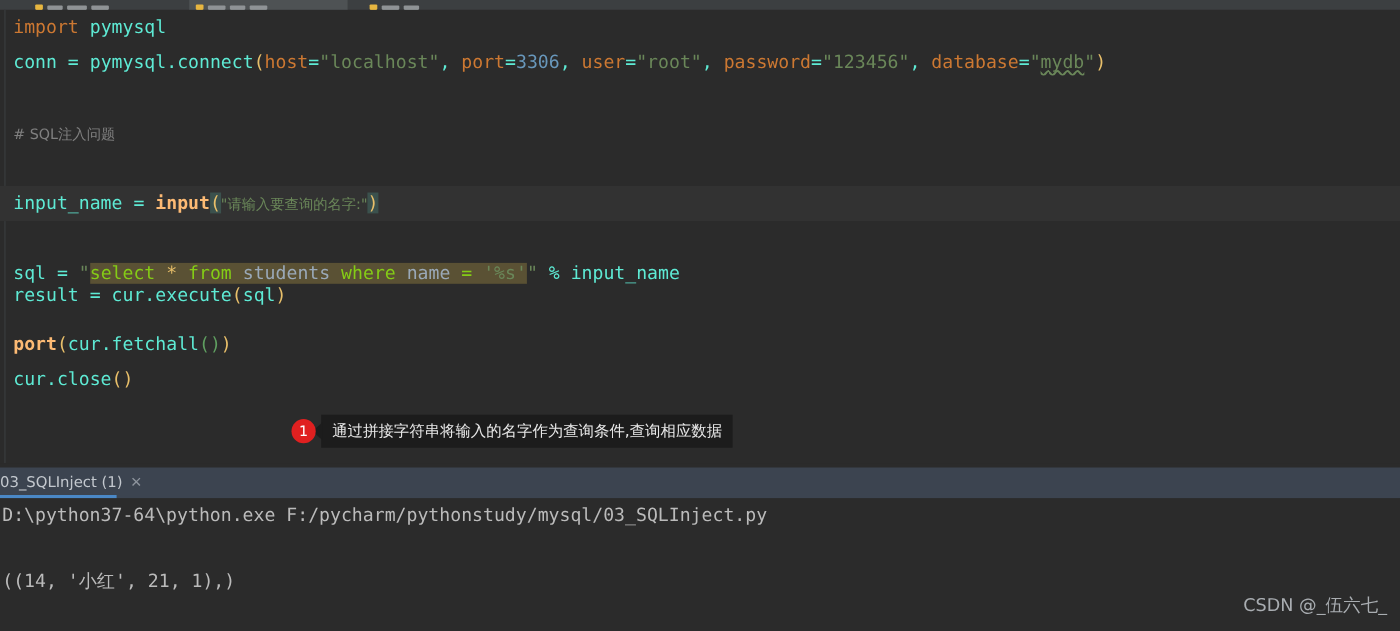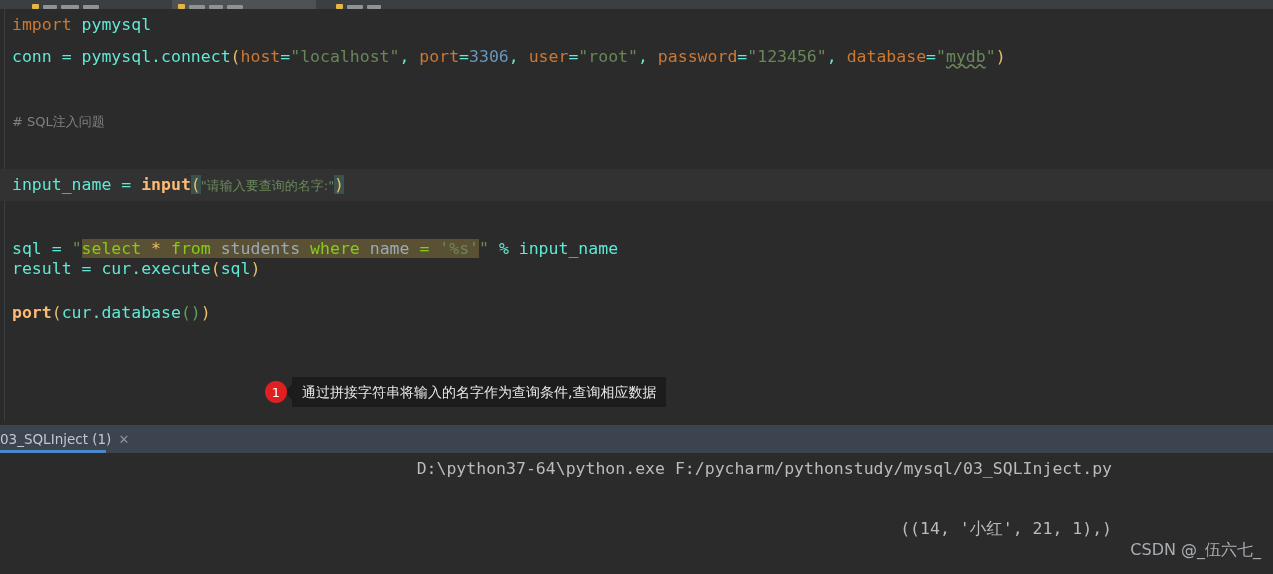--- a/index.html
+++ b/index.html
@@ -109,21 +109,20 @@
   #console-tab-underline{
     position:absolute;left:0;bottom:0;width:106px;height:3px;background:#4a88c7;
   }
   #console{
     position:absolute;left:0;top:453px;width:1273px;height:121px;background:#2b2b2b;
   }
   .cline{
     position:absolute;left:0;width:1112px;height:28px;line-height:28px;
     font-size:16.5px;white-space:pre;padding-left:2px;box-sizing:border-box;
     color:#bbbbbb;
-    text-align:right;
   }
   .userinput{color:#3a8a3a;font-style:italic;}
   #watermark{
     position:absolute;right:12px;top:540px;color:#bfc4c9;font-size:16px;
     font-family:"DejaVu Sans","Liberation Sans",sans-serif;opacity:.85;
   }
 </style>
 </head>
 <body>
 
@@ -160,22 +159,23 @@
   <div class="line" style="top:128px;"></div>
 
   <div class="line curline" style="top:160px;"><span class="plain">input_name</span><span class="plain"> = </span><span class="builtin">input</span><span class="brkhl">(</span><span class="str cjk">"请输入要查询的名字:"</span><span class="brkhl">)</span></div>
 
   <div class="line" style="top:192px;"></div>
 
   <div class="line" style="top:224px;"><span class="plain">sql</span><span class="plain"> = </span><span class="sql-q">"</span><span class="sqlfrag"><span class="sql-kw">select</span><span class="sql-st"> </span><span class="paren-y">*</span><span class="sql-st"> </span><span class="sql-kw">from</span><span class="sql-st"> </span><span class="sql-id">students</span><span class="sql-st"> </span><span class="sql-kw">where</span><span class="sql-st"> </span><span class="sql-id">name</span><span class="sql-st"> </span><span class="sql-kw">=</span><span class="sql-st"> </span><span class="sql-ph">'%s'</span></span><span class="sql-q">"</span><span class="plain"> % input_name</span></div>
 
   <div class="line" style="top:244px;"><span class="plain">result</span><span class="plain"> = </span><span class="plain">cur.execute</span><span class="paren-y">(</span><span class="plain">sql</span><span class="paren-y">)</span></div>
 
-  <div class="line" style="top:288px;"><span class="builtin">port</span><span class="paren-y">(</span><span class="plain">cur.database</span><span class="paren-g">(</span><span class="paren-g">)</span><span class="paren-y">)</span></div>
+  <div class="line" style="top:288px;"><span class="builtin">port</span><span class="paren-y">(</span><span class="plain">cur.fetchall</span><span class="paren-g">(</span><span class="paren-g">)</span><span class="paren-y">)</span></div>
 
+  <div class="line" style="top:320px;"><span class="plain">cur.close</span><span class="paren-y">(</span><span class="paren-y">)</span></div>
 
 </div>
 
 <div id="callout">
   <div id="callout-badge">1</div>
   <div id="callout-arrow"></div>
   <div id="callout-body">通过拼接字符串将输入的名字作为查询条件,查询相应数据</div>
 </div>
 
 <div id="console-tabbar">

